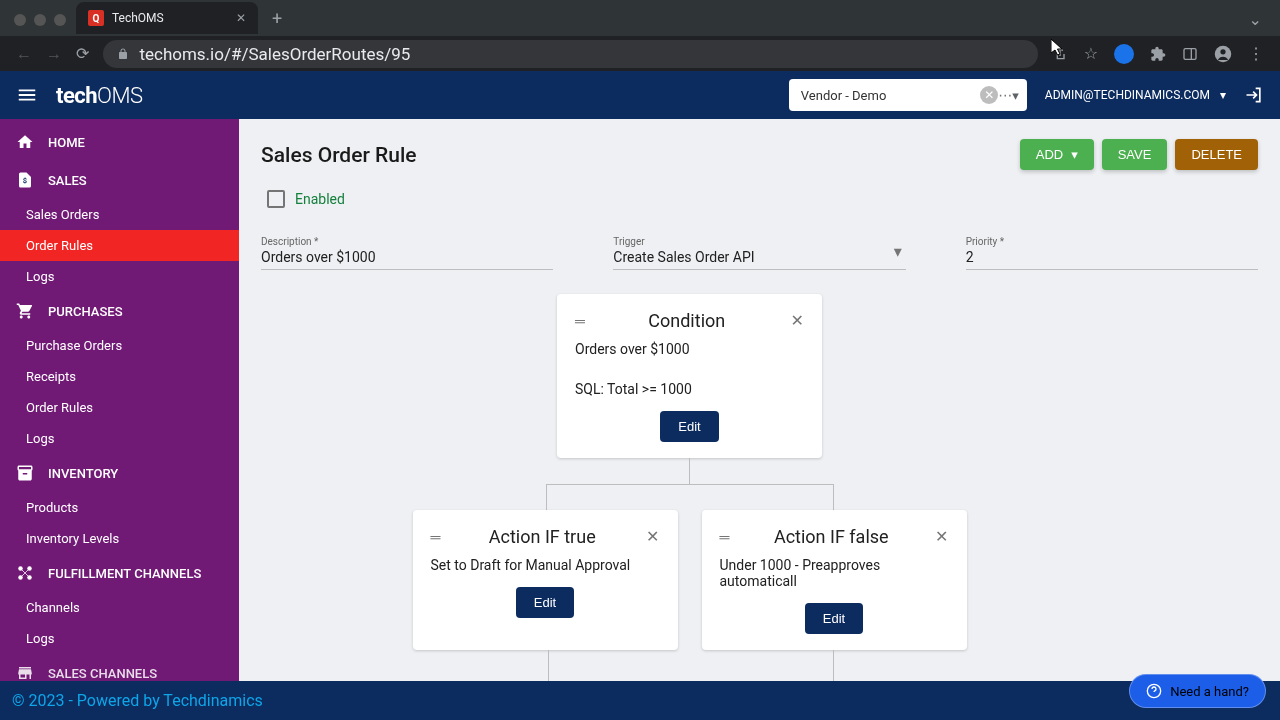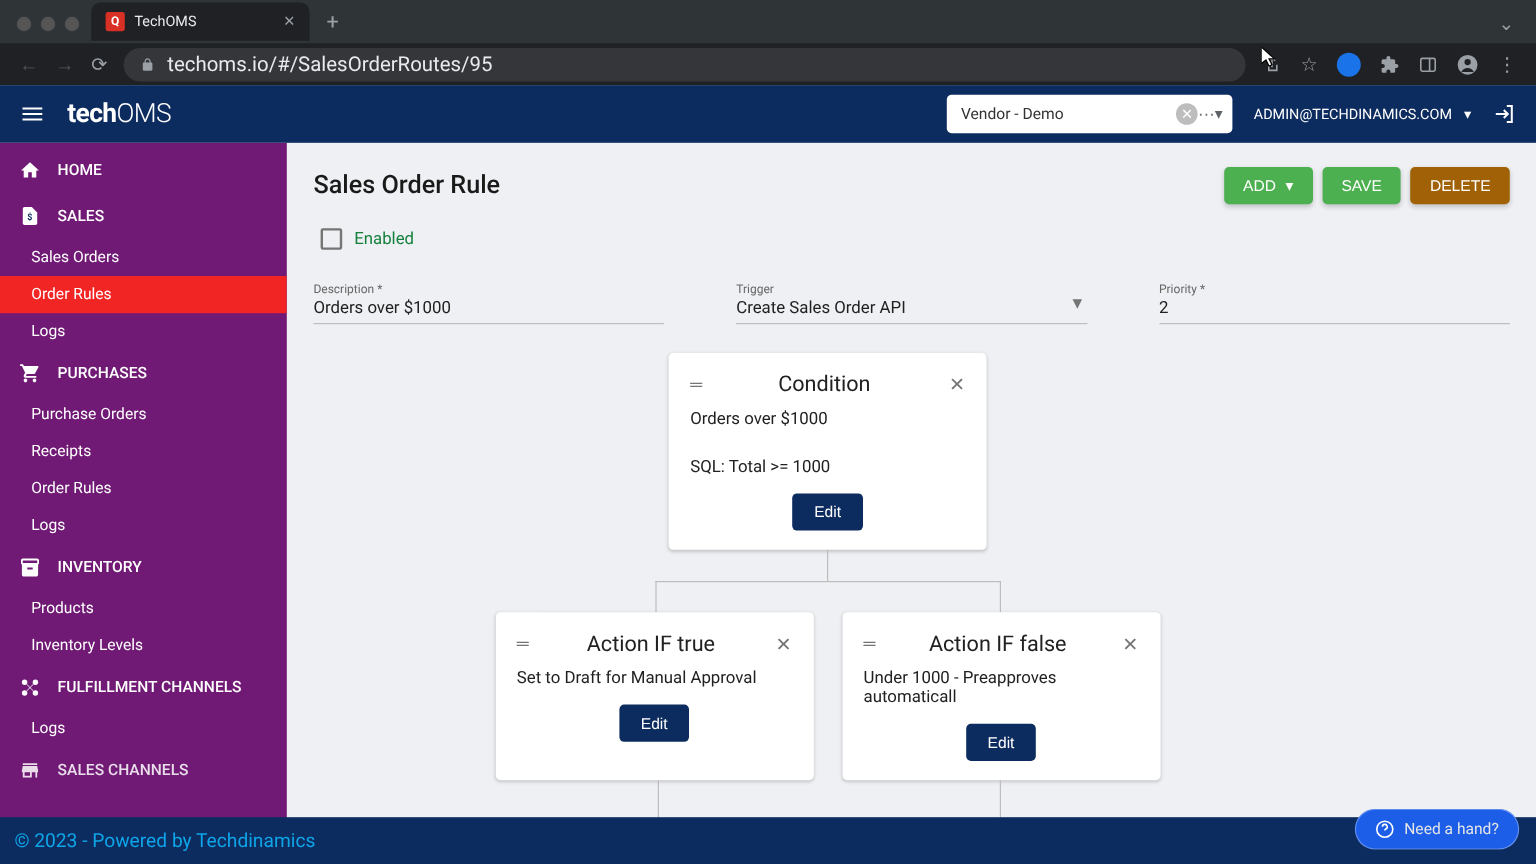--- a/index.html
+++ b/index.html
@@ -76,21 +76,21 @@
 
 .condition-card { width: 265px; margin-left: -140px; }
 .vconn { width: 1px; height: 26px; background: #bdbdbd; margin-left: -140px; }
 .hconn { height: 26px; border: 1px solid #bdbdbd; border-bottom: none; width: 288px; margin-left: -140px; }
 .actions-row { display: flex; gap: 24px; margin-left: -140px; justify-content: center; }
 .action-card { width: 265px; }
 .vconn2 { display: flex; gap: 284px; margin-left: -138px; }
 .vline { width: 1px; height: 60px; background: #bdbdbd; }
 
 .footer { position: absolute; bottom: 0; left: 0; right: 0; background: #0c2b5e; color: #0ea5e9; font-size: 16px; padding: 10px 12px; }
-.help-widget { position: absolute; bottom: 12px; right: 14px; background: #1c5ee8; color: #e5e5e5; border-radius: 20px; padding: 8px 16px; display: flex; align-items: center; gap: 8px; font-size: 13px; cursor: pointer; border: 1px solid rgba(255,255,255,0.3); }
+.help-widget { position: absolute; bottom: 12px; right: 14px; background: #1c5ee8; color: #000000; border-radius: 20px; padding: 8px 16px; display: flex; align-items: center; gap: 8px; font-size: 13px; cursor: pointer; border: 1px solid rgba(255,255,255,0.3); }
 
 .cursor { position: absolute; top: 39px; left: 1051px; font-size: 14px; color: white; pointer-events: none; }
 
 svg { display: block; }
 </style>
 </head>
 <body>
 
 <div class="browser-chrome">
   <div class="traffic-lights">
@@ -216,20 +216,21 @@
         <svg width="18" height="18" viewBox="0 0 24 24" fill="white">
             <circle cx="6" cy="6" r="3"></circle>
             <circle cx="18" cy="6" r="3"></circle>
             <circle cx="6" cy="18" r="3"></circle>
             <circle cx="18" cy="18" r="3"></circle>
             <line x1="8" y1="8" x2="16" y2="16" stroke="white"></line>
             <line x1="16" y1="8" x2="8" y2="16" stroke="white"></line>
           </svg>
         <span>FULFILLMENT CHANNELS</span>
       </div>
+      <div class="nav-sub">Channels</div>
       <div class="nav-sub">Logs</div>
       <div class="nav-item section" style="opacity:.85">
         <svg width="18" height="18" viewBox="0 0 24 24" fill="white">
             <path d="M20 4H4v2h16V4zm1 10v-2l-1-5H4l-1 5v2h1v6h10v-6h4v6h2v-6h1zm-9 4H6v-4h6v4z"></path>
           </svg>
         <span>SALES CHANNELS</span>
       </div>
     </div>
 
     <div class="main">

